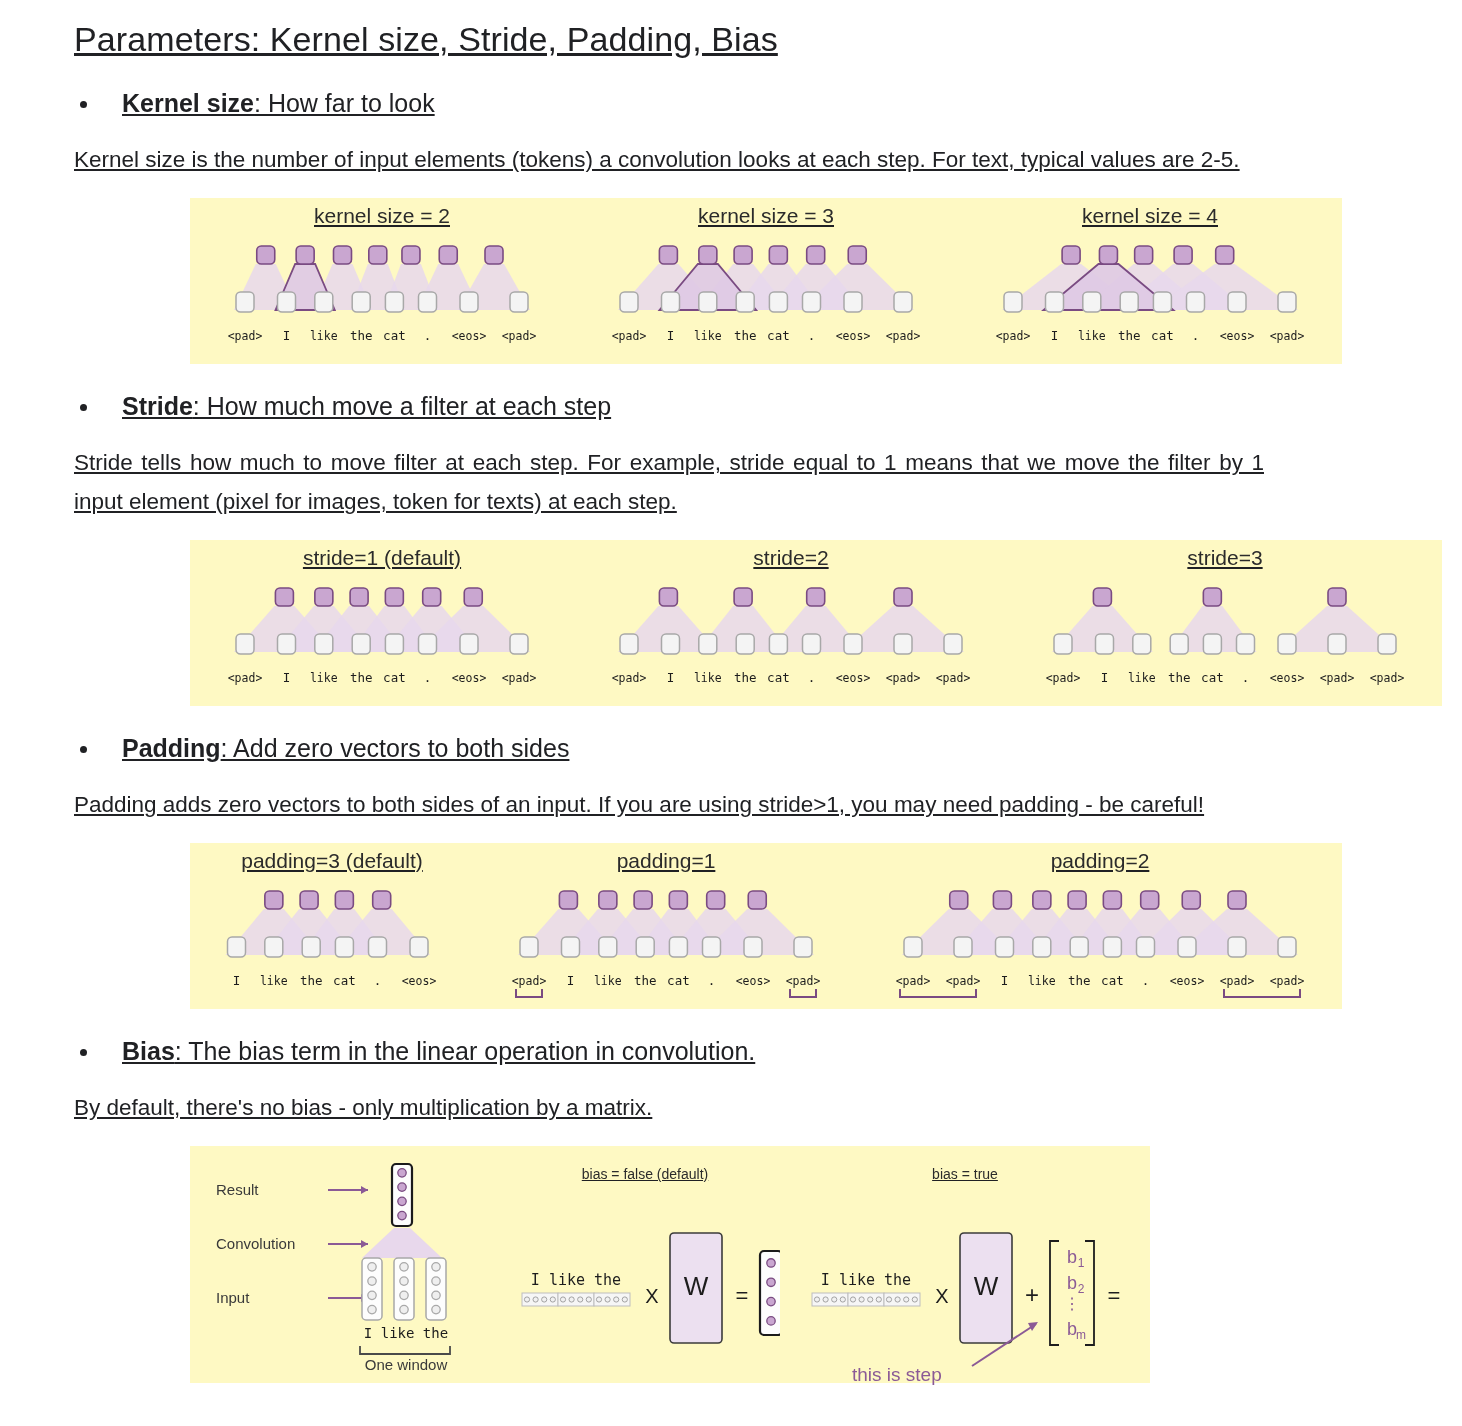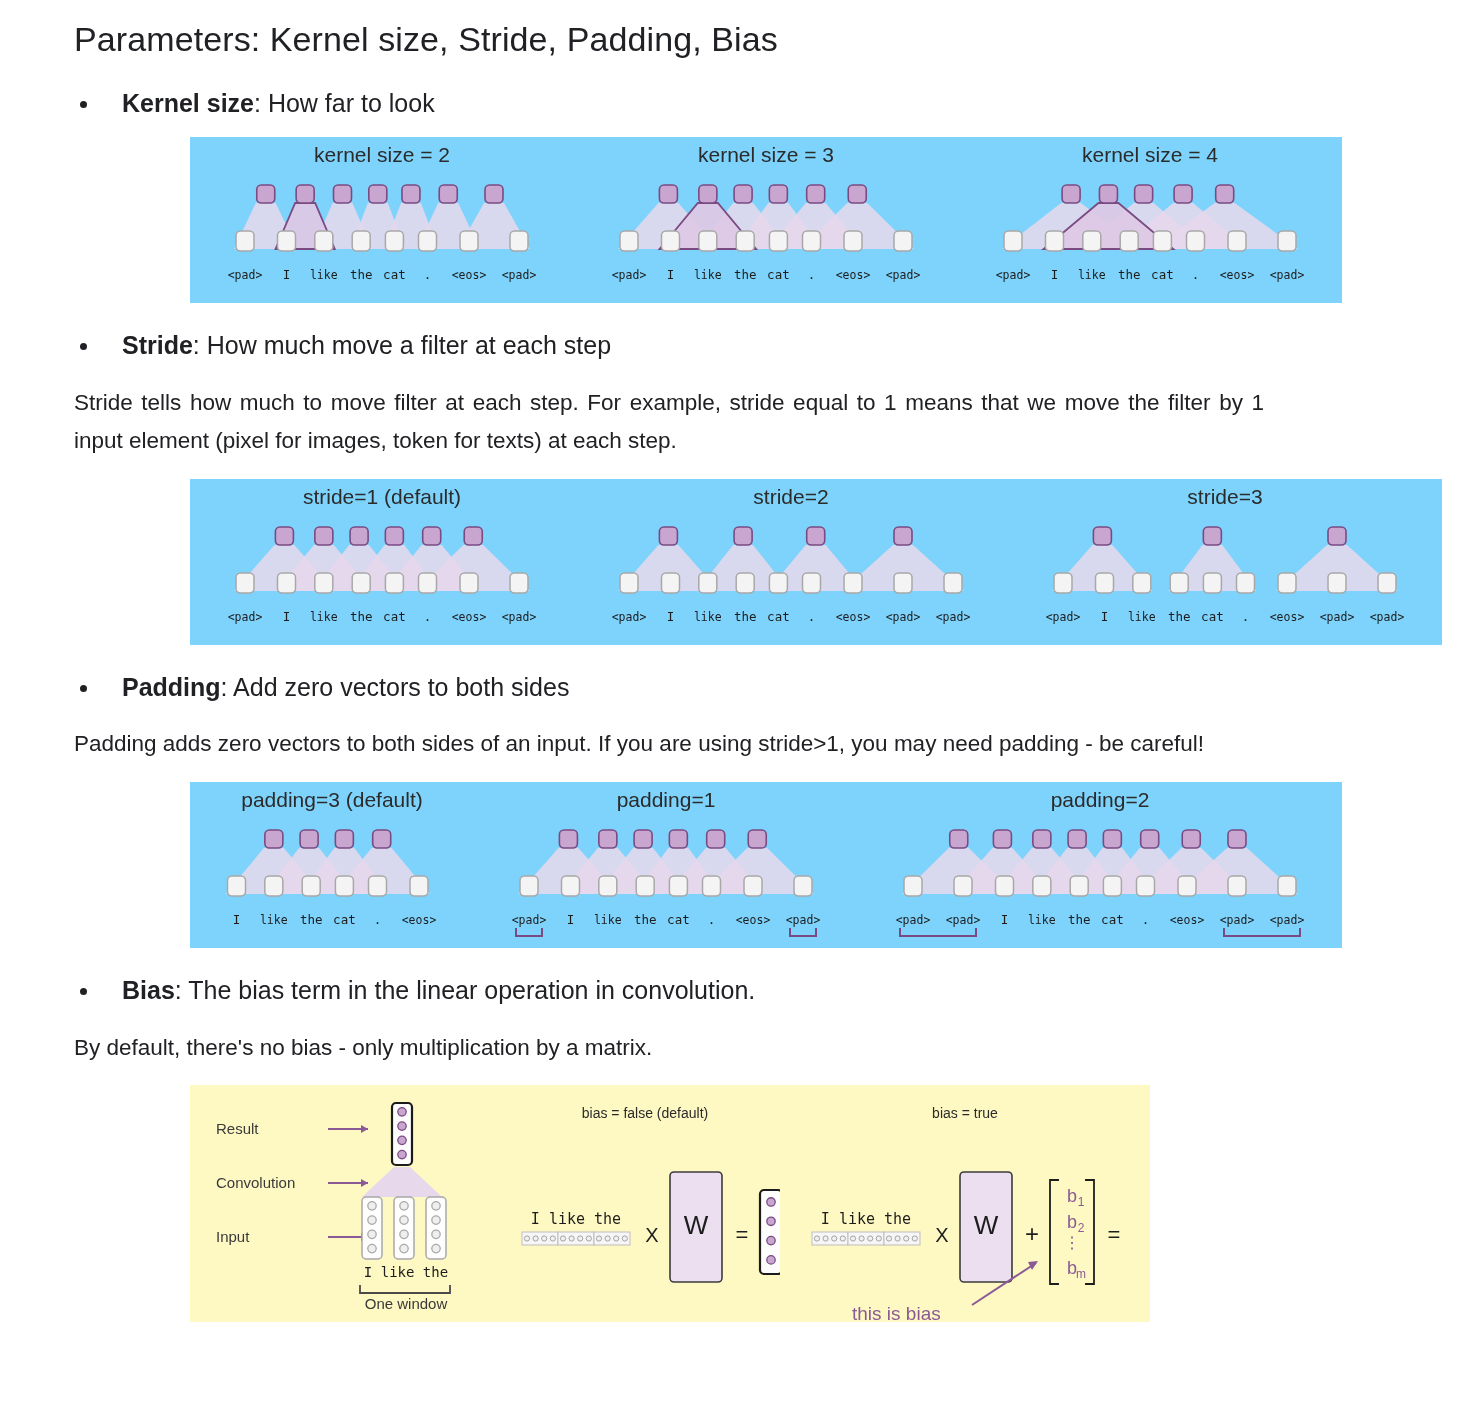--- a/index.html
+++ b/index.html
@@ -3,21 +3,21 @@
 <meta charset="utf-8">
 <style>
   html,body{margin:0;padding:0;}
   body{
     width:1462px;
     background:#ffffff;
     font-family:"Liberation Sans", sans-serif;
     color:#202124;
     -webkit-font-smoothing:antialiased;
   }
-  .page{width:1462px; box-sizing:border-box; padding:0 0 18px 0;}
+  .page{width:1462px; box-sizing:border-box; padding:0 0 18px 0;text-decoration:underline;}
 
   h1.page-title{
     font-size:34px;
     font-weight:400;
     line-height:1.25;
     margin:18px 0 0 74px;
     color:#202124;
     letter-spacing:.1px;
   }
 
@@ -48,21 +48,21 @@
     text-align:justify;
     max-width:1190px;
   }
   p.para.nojust{text-align:left;}
   .figband-wrap{
     margin:18px 0 0 0;
     display:flex;
     justify-content:flex-start;
   }
   .figband-inner{
-    background:#7dd3fc;
+    background:#fef9c3;
     display:flex;
     align-items:flex-start;
   }
 
   .fig{
     display:flex;
     flex-direction:column;
     align-items:center;
     padding:6px 14px 8px 14px;
   }
@@ -93,20 +93,21 @@
 
 <div class="page">
 
   <h1 class="page-title">Parameters: Kernel size, Stride, Padding, Bias</h1>
 
   <ul class="bullets">
     <li class="bullet">
       <b>Kernel size</b><span>: How far to look</span>
     </li>
   </ul>
+  <p class="para">Kernel size is the number of input elements (tokens) a convolution looks at each step. For text, typical values are 2-5.</p>
 
   <div class="figband-wrap" style="padding-left: 190px;">
     <div class="figband-inner" id="kernel-band">
         <div class="fig">
           <div class="fig-title">kernel size = 2</div>
           <div class="fig-canvas">
             <svg width="356" height="120" viewBox="0 0 356 120">
               <g>
                 <path d="M 51.75 28 L 71.75 28 L 93.5 74 L 30 74 Z" fill="#e8d8ec" fill-opacity="0.85"></path>
                 <path d="M 91.15 28 L 111.15 28 L 130.8 74 L 71.5 74 Z" fill="#e8d8ec" fill-opacity="0.85"></path>
@@ -629,19 +630,19 @@
               <text x="281" y="141" text-anchor="middle" font-family="&quot;Liberation Sans&quot;, sans-serif" font-size="12" fill="#8b5a96">m</text>
               <text x="314" y="105" text-anchor="middle" font-family="&quot;Liberation Sans&quot;, sans-serif" font-size="22" fill="#1d1d1d">=</text>
               <rect x="332" y="53" width="22" height="84" rx="4" fill="#fdfdfd" stroke="#1b1b1b" stroke-width="2.2"></rect>
               <circle cx="343" cy="64.97241379310346" r="4.2" fill="#c9a6d0" stroke="#7a4b82" stroke-width="1.3"></circle>
               <circle cx="343" cy="84.28275862068966" r="4.2" fill="#c9a6d0" stroke="#7a4b82" stroke-width="1.3"></circle>
               <circle cx="343" cy="103.59310344827588" r="4.2" fill="#c9a6d0" stroke="#7a4b82" stroke-width="1.3"></circle>
               <circle cx="343" cy="122.90344827586209" r="4.2" fill="#c9a6d0" stroke="#7a4b82" stroke-width="1.3"></circle>
               <line x1="172" y1="168" x2="236" y2="126" stroke="#8b5a96" stroke-width="2"></line>
               <path d="M 238 124 l -10 1 l 4 8 z" fill="#8b5a96"></path>
             </svg>
-            <div style="position: absolute; left: 52px; top: 166px; color: rgb(139, 90, 150); font-family: &quot;Liberation Sans&quot;, sans-serif; font-size: 19px; white-space: nowrap;">this is bias</div>
+            <div style="position: absolute; left: 52px; top: 166px; color: rgb(139, 90, 150); font-family: &quot;Liberation Sans&quot;, sans-serif; font-size: 19px; white-space: nowrap;">this is step</div>
           </div>
         </div>
       </div>
   </div>
 
 </div>
 
 </body></html>

